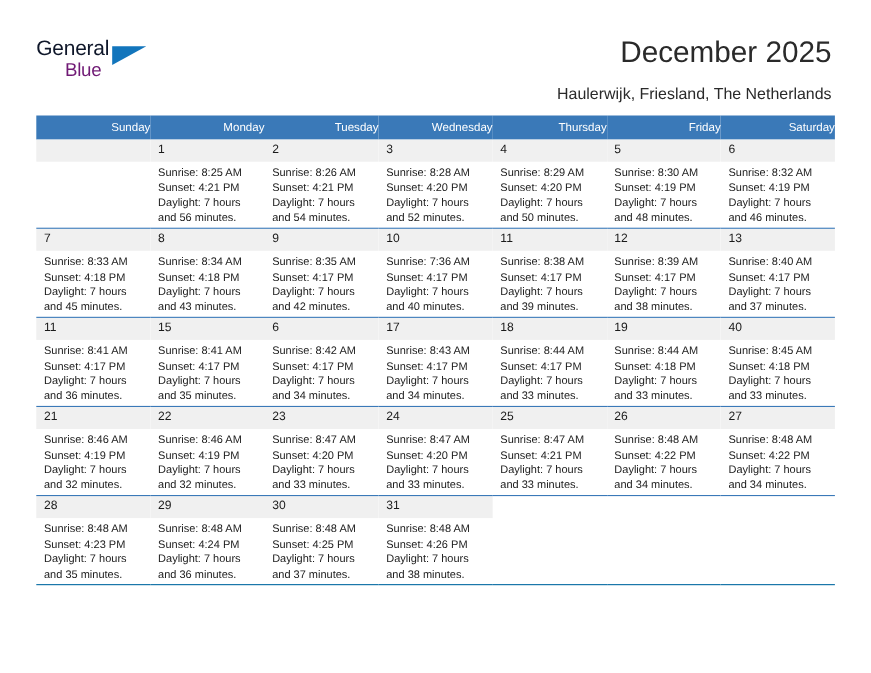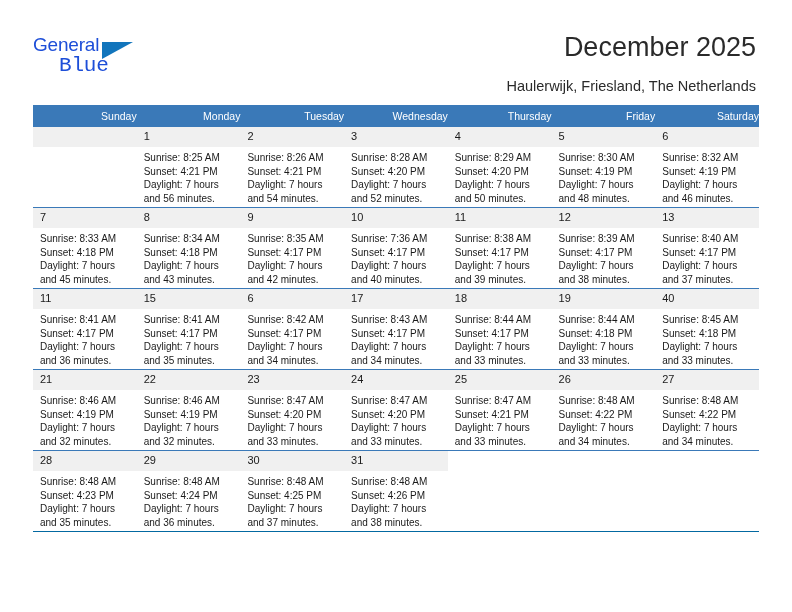--- a/index.html
+++ b/index.html
@@ -35,40 +35,40 @@
     top: 34px;
     width: 120px;
     height: 50px;
   }
   .logo-general {
     position: absolute;
     left: 0;
     top: 0;
     font-size: 19px;
     letter-spacing: -0.2px;
-    color: #1d4ed8;
+    color: #0f172a;
     font-family: "Liberation Sans", sans-serif;
   }
   .logo-tri {
     position: absolute;
     left: 69px;
     top: 8px;
     width: 0;
     height: 0;
     border-left: 31px solid #1275bc;
     border-bottom: 17px solid transparent;
   }
   .logo-blue {
     position: absolute;
     left: 26px;
     top: 20px;
-    font-size: 21px;
-    color: #1d4ed8;
+    font-size: 17px;
+    color: #701a75;
     letter-spacing: -0.2px;
-    font-family: Liberation Mono, monospace;
+    font-family: Liberation Sans, sans-serif;
   }
   .title {
     position: absolute;
     right: 36px;
     top: 32px;
     font-size: 27px;
     color: #2a2a2a;
     font-weight: normal;
     text-align: right;
     white-space: nowrap;

